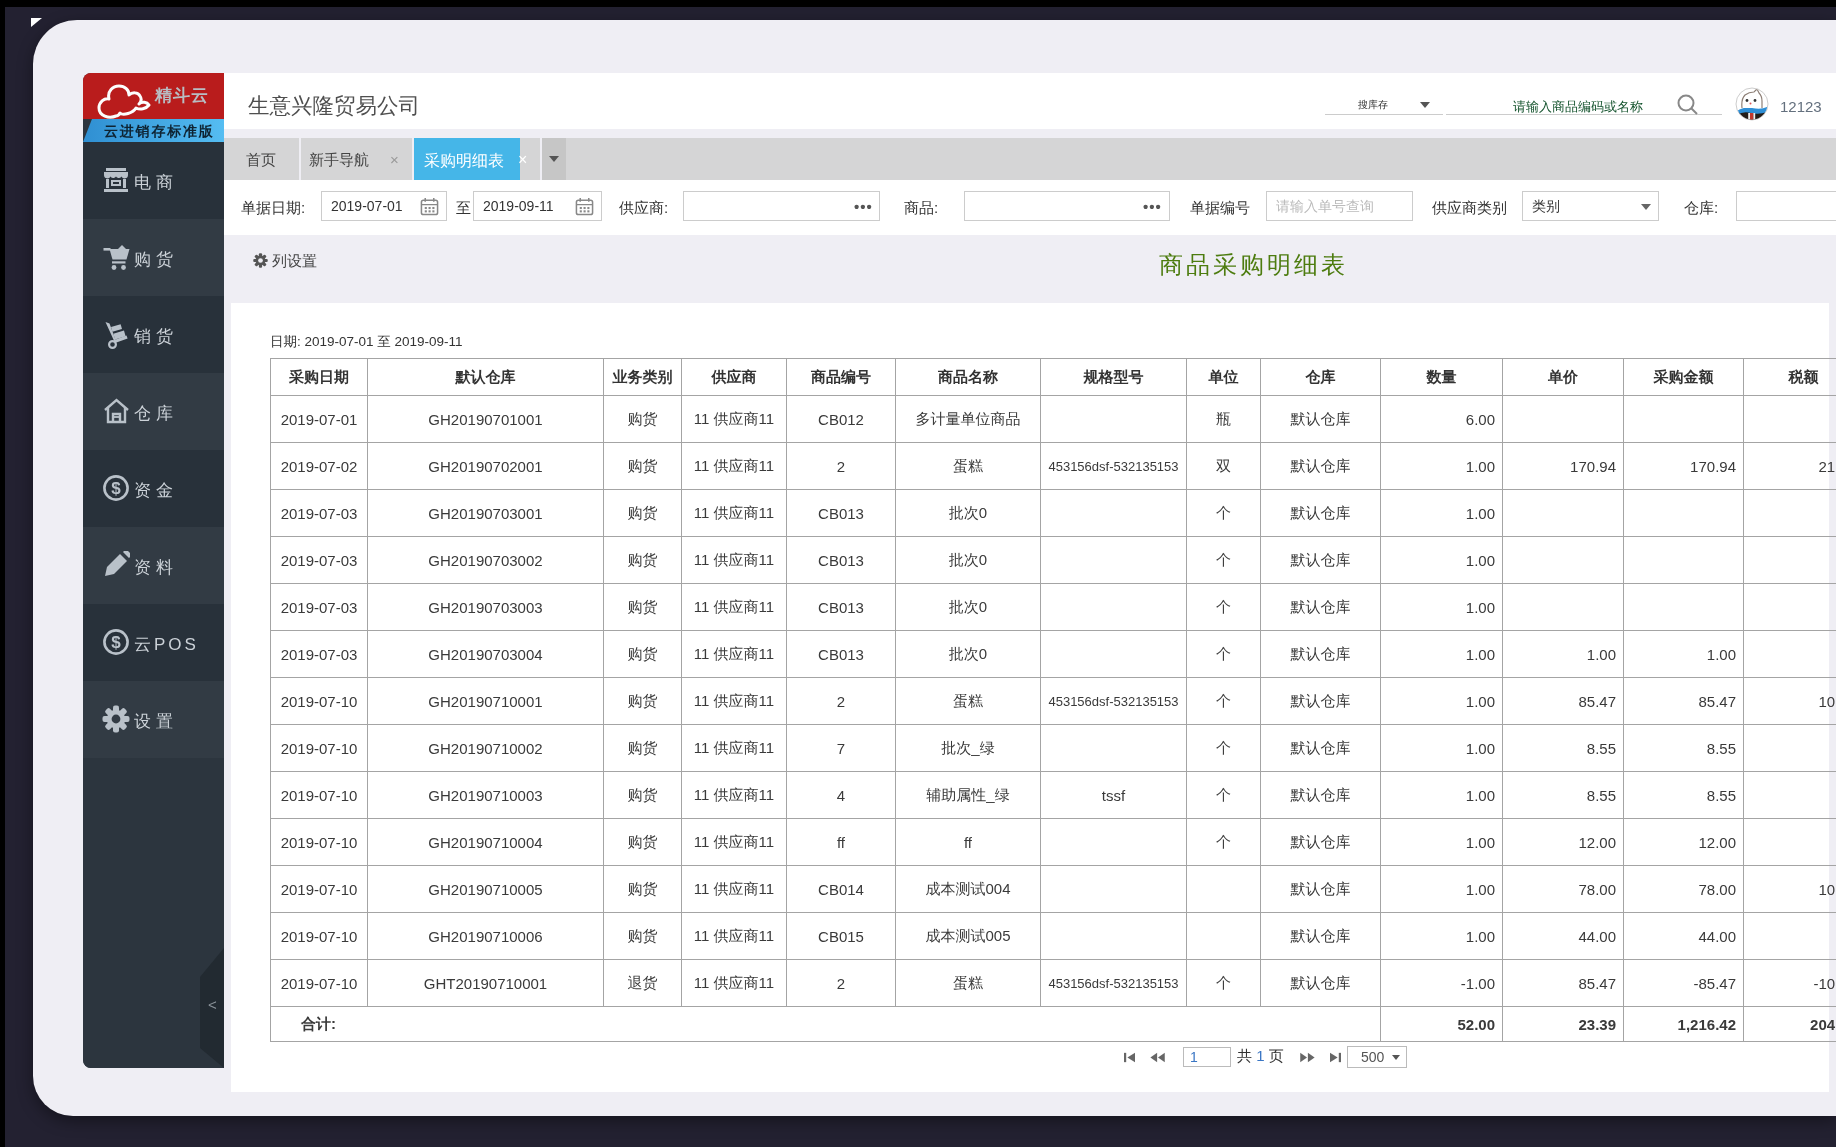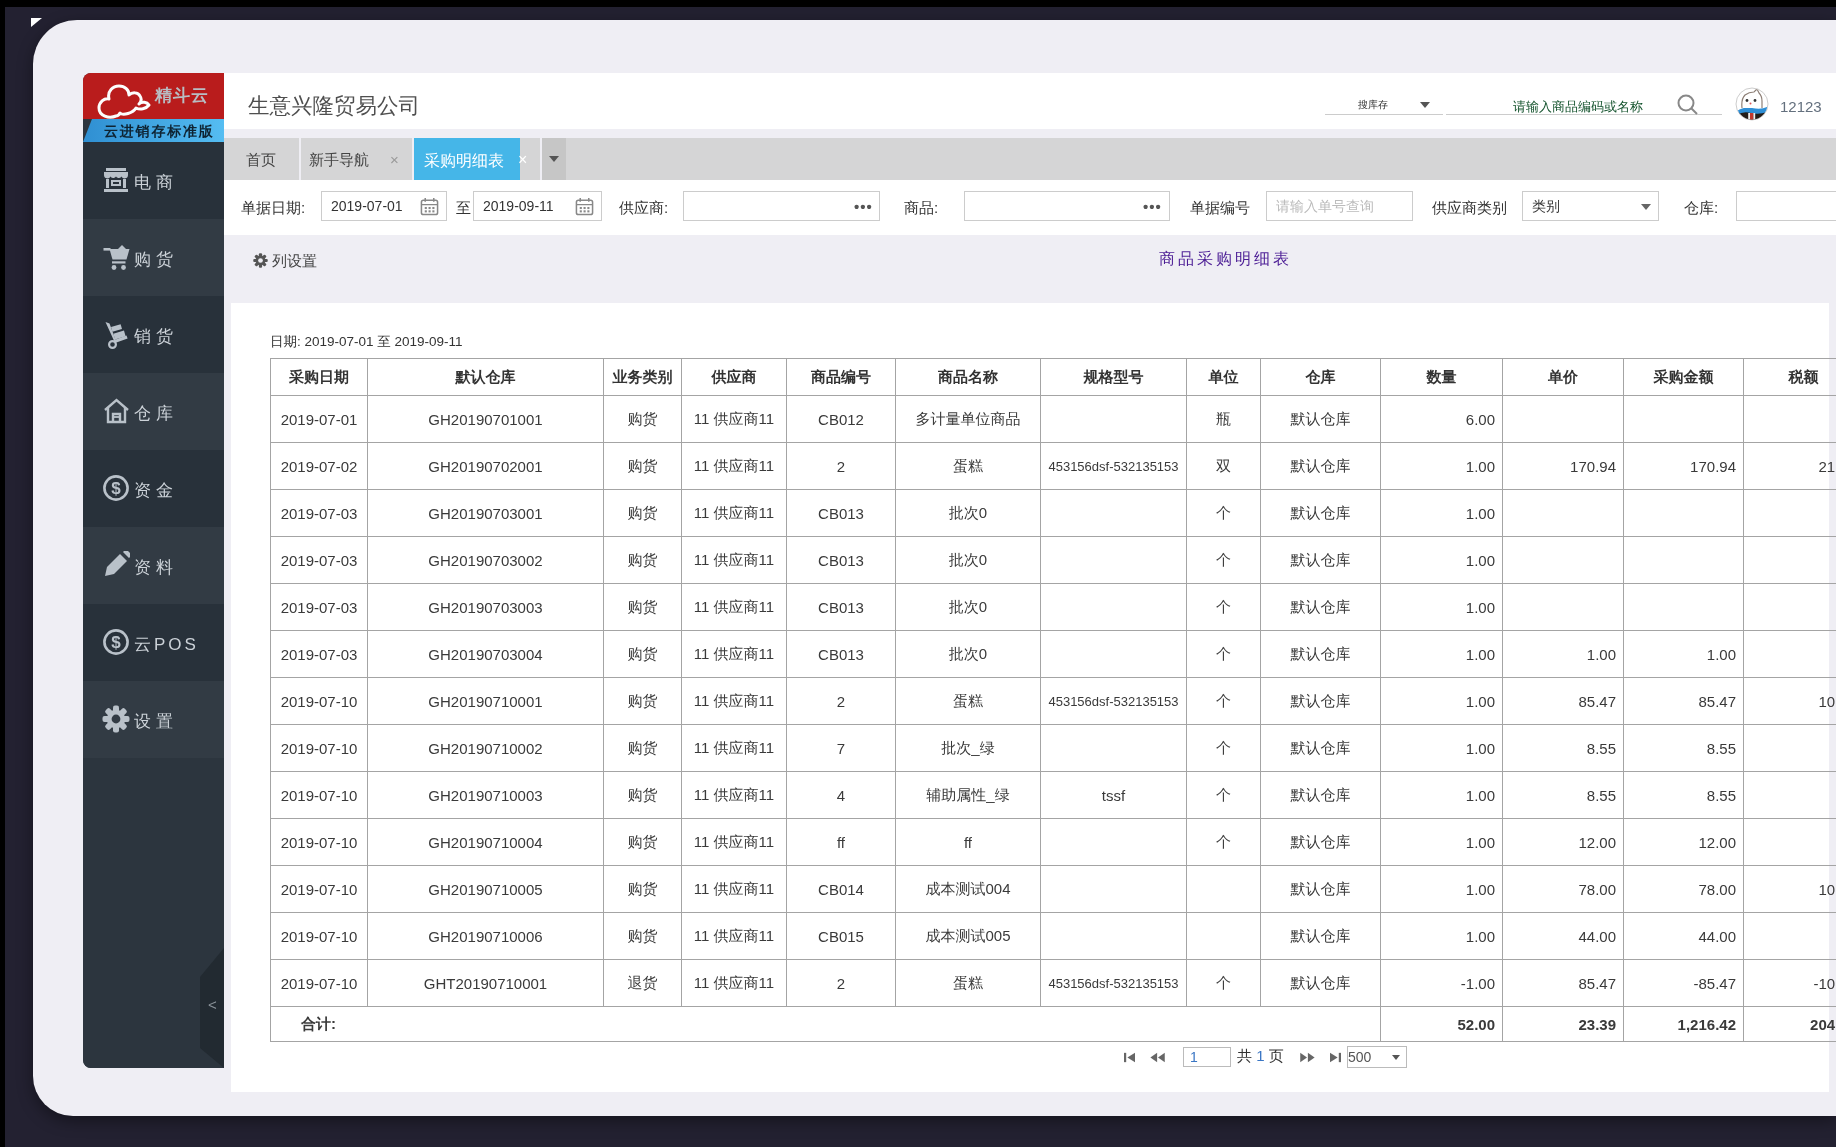--- a/index.html
+++ b/index.html
@@ -39,36 +39,36 @@
 
 #filter{position:absolute;left:191px;top:160px;width:1612px;height:55px;background:#fff}
 #filter .lb{position:absolute;top:19px;font-size:15px;color:#333;white-space:nowrap}
 .inp{position:absolute;top:11px;height:30px;border:1px solid #ccc;background:#fff;font-size:14px;color:#333}
 .inp span{position:absolute;left:9px;top:6px;white-space:nowrap}
 .dots{position:absolute;top:2px;font-size:15px;color:#555;font-weight:bold;letter-spacing:1px}
 .cal{position:absolute;right:7px;top:5px;width:19px;height:19px}
 
 #toolbar{position:absolute;left:191px;top:215px;width:1612px;height:98px}
 #toolbar .cs{position:absolute;left:48px;top:17px;font-size:15px;color:#444}
-#toolbar .title{position:absolute;left:935px;top:14px;font-size:16px;letter-spacing:3px;color:#4c1d95;font-family:Liberation Serif, serif}
+#toolbar .title{position:absolute;left:935px;top:14px;font-size:24px;letter-spacing:3px;color:#4d7c0f;font-family:Liberation Serif, serif}
 
 #panel{position:absolute;left:198px;top:283px;width:1598px;height:789px;background:#fff}
 #panel .dateline{position:absolute;left:39px;top:30px;font-size:13.5px;color:#333}
 #tbl{position:absolute;left:39px;top:55px;border-collapse:collapse;table-layout:fixed;width:1593px}
 #tbl td{border:1px solid #a4a4a4;font-size:15px;color:#3a3a3a;text-align:center;padding:0;overflow:hidden;white-space:nowrap}
 #tbl .hd td{height:37px;font-weight:bold;color:#333}
 #tbl .dr td{height:47px}
 #tbl td.sp{font-size:13px}
 #tbl td.r{text-align:right;padding-right:7px}
 #tbl .tr td{height:35px;font-weight:bold}
 #tbl td.sum{text-align:left;padding-left:30px}
 
 #pager{position:absolute;top:744px;height:24px;font-size:15px;color:#333}
 #pgin{position:absolute;left:952px;top:744px;width:48px;height:20px;border:1px solid #bbb;font-size:14px;color:#3a76c4;padding-left:6px;line-height:18px}
-#pgsel{position:absolute;left:1116px;top:743px;width:60px;height:22px;border:1px solid #bbb;font-size:14px;color:#555;padding-left:0;line-height:20px}
+#pgsel{position:absolute;left:1116px;top:743px;width:60px;height:22px;border:1px solid #bbb;font-size:14px;color:#555;padding-left:13px;line-height:20px}
 </style></head>
 <body>
 <div id="bg"></div>
 <div id="fold"></div>
 <div id="win">
   <div id="hdr">
     <div class="co">生意兴隆贸易公司</div>
     <div class="uline" style="left:1101px;width:118px"></div>
     <div class="uline" style="left:1222px;width:276px"></div>
     <div class="s1">搜库存</div>

